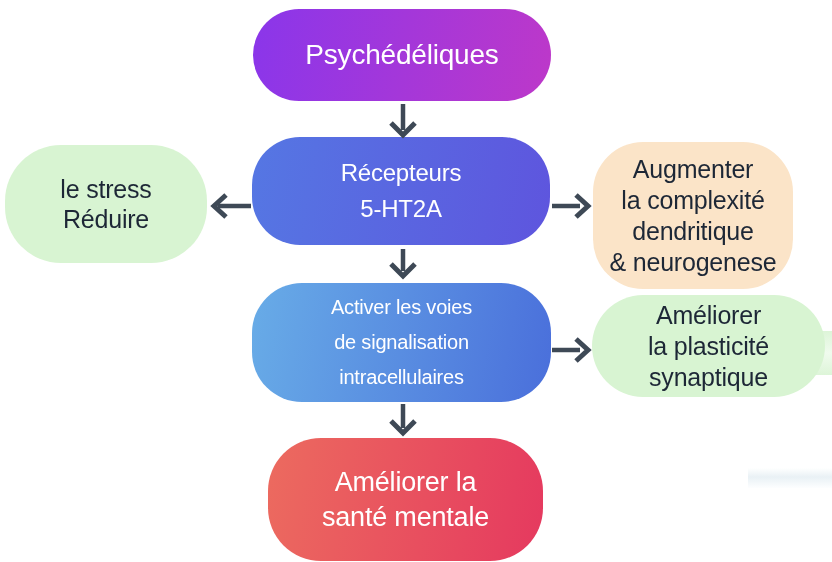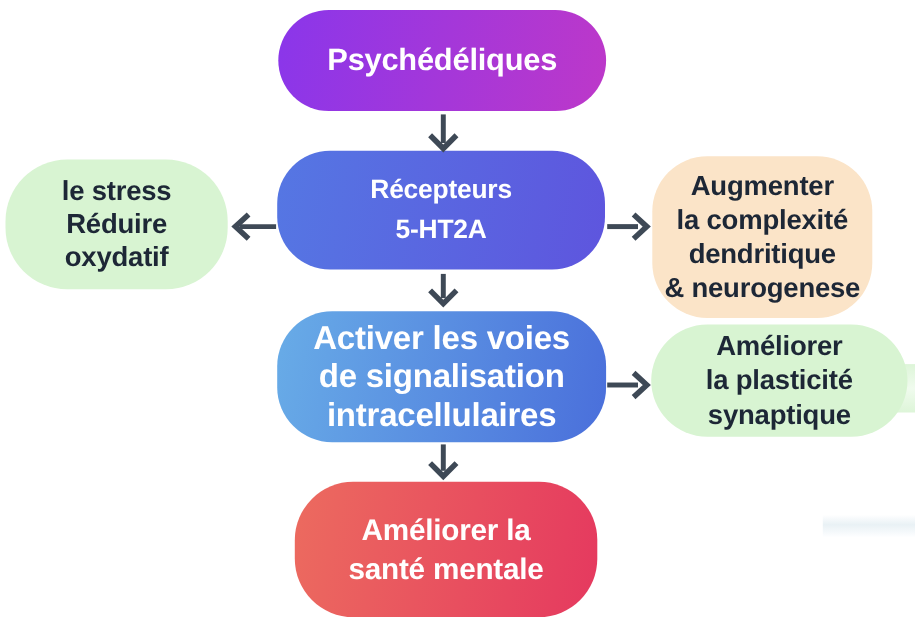--- a/index.html
+++ b/index.html
@@ -14,36 +14,36 @@
   .arrows line, .arrows polyline{
     stroke:var(--arrow);fill:none;
   }
   .arrows line{stroke-width:4.5px;}
   .arrows polyline{stroke-width:5px;stroke-linejoin:miter;}
   .node{
     position:absolute;z-index:1;
     display:flex;flex-direction:column;
     justify-content:center;align-items:center;
     text-align:center;
-    font-weight:bold;
+    font-weight:normal;
     letter-spacing:-0.2px;
   }
   .node .ln{display:block;}
   .grad{color:var(--white-text);}
   .side{color:var(--dark-text);}
 
   .psy{left:253px;top:9px;width:298px;height:92px;border-radius:46px;
        background:linear-gradient(100deg,var(--psy-from),var(--psy-to));
        font-size:28px;}
   .rec{left:252px;top:137px;width:298px;height:108px;border-radius:48px;
        background:linear-gradient(100deg,var(--rec-from),var(--rec-to));
        font-size:24px;line-height:36px;}
   .act{left:252px;top:283px;width:299px;height:119px;border-radius:50px;
        background:linear-gradient(100deg,var(--act-from),var(--act-to));
-       font-size:30px;line-height:35px;}
+       font-size:20px;line-height:35px;}
   .red{left:268px;top:438px;width:275px;height:123px;border-radius:53px;
        background:linear-gradient(100deg,var(--red-from),var(--red-to));
        font-size:27px;line-height:35px;}
   .reduire{left:5px;top:145px;width:202px;height:118px;border-radius:56px;
        background:var(--green);font-size:25px;line-height:30px;}
   .augmenter{left:593px;top:142px;width:200px;height:147px;border-radius:50px;
        background:var(--peach);font-size:25px;line-height:31px;}
   .plasticite{left:592px;top:295px;width:233px;height:102px;border-radius:56px;
        background:var(--green);font-size:25px;line-height:31px;}
 
@@ -98,21 +98,20 @@
   </div>
 
   <div class="node grad rec">
     <span class="ln">Récepteurs</span>
     <span class="ln">5-HT2A</span>
   </div>
 
   <div class="node side reduire">
     <span class="ln">le stress</span>
     <span class="ln">Réduire</span>
-    <span class="ln">oxydatif</span>
   </div>
 
   <div class="node side augmenter">
     <span class="ln">Augmenter</span>
     <span class="ln">la complexité</span>
     <span class="ln">dendritique</span>
     <span class="ln">&amp; neurogenese</span>
   </div>
 
   <div class="node grad act">

